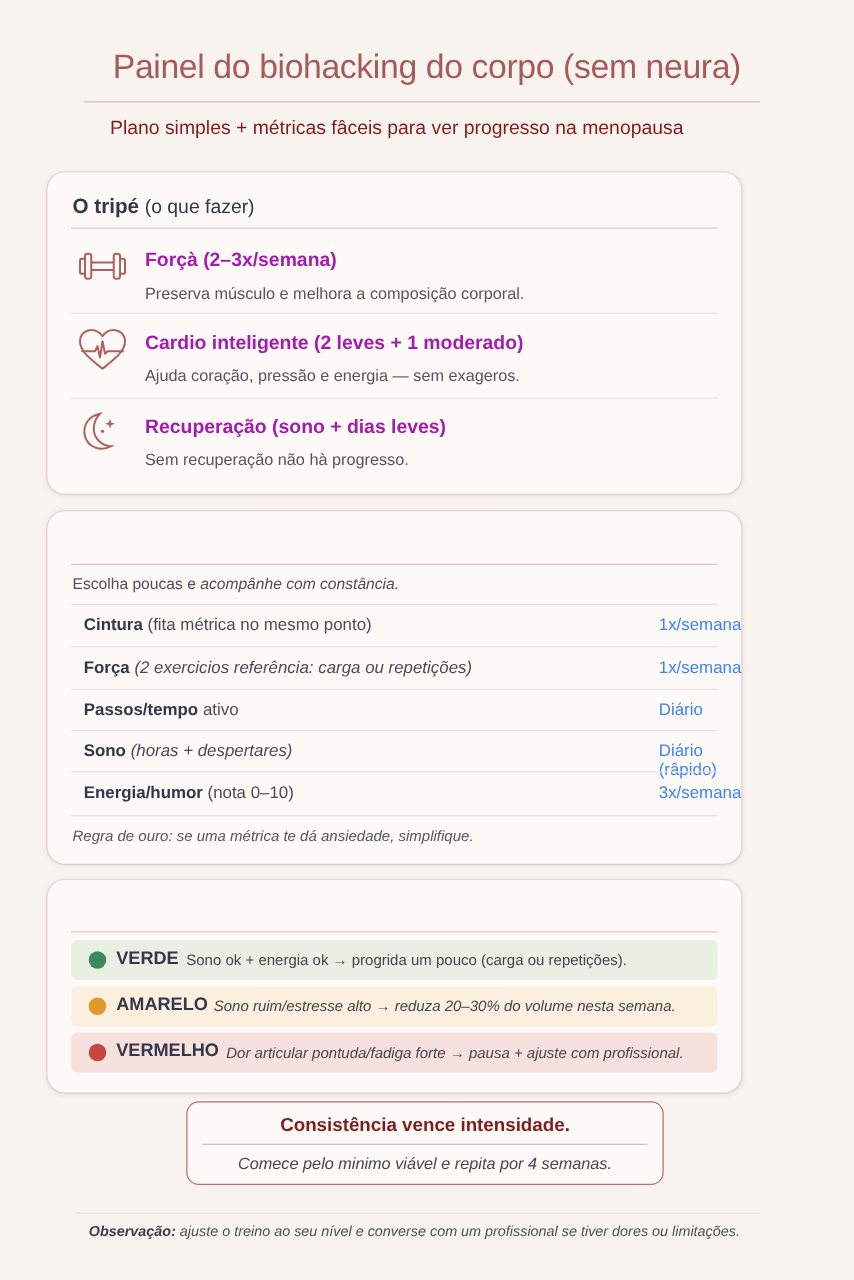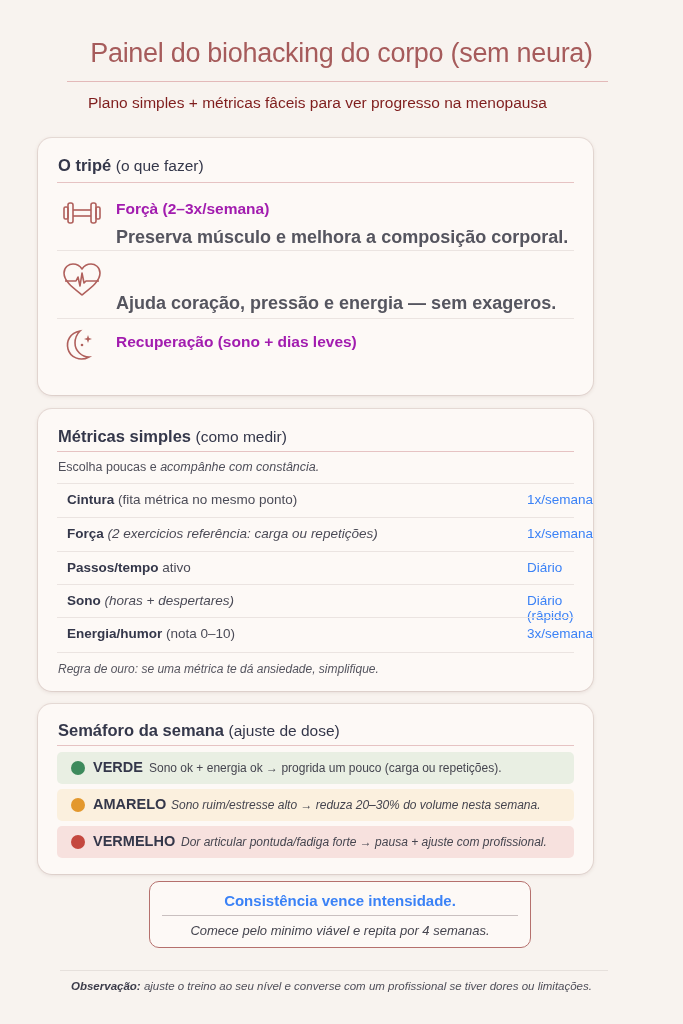--- a/index.html
+++ b/index.html
@@ -31,21 +31,21 @@
     position: absolute; left: 20px; font-size: 16.5px; font-weight: bold; color: #34374a;
   }
   .card-title .light { font-weight: normal; font-size: 15.5px; }
   .card-rule { position: absolute; left: 19px; right: 19px; height: 1px; background: #e6c3c3; }
   .divider { position: absolute; left: 19px; right: 19px; height: 1px; background: #ebe4e1; }
 
   
   .tri-item { position: absolute; left: 0; right: 0; height: 66px; }
   .tri-icon { position: absolute; left: 24px; width: 40px; height: 34px; }
   .tri-head { position: absolute; left: 78px; font-size: 15.5px; font-weight: bold; color: #a21caf; }
-  .tri-desc { position: absolute; left: 78px; font-size: 18px; color: #55555f; font-weight: bold; }
+  .tri-desc { position: absolute; left: 78px; font-size: 13px; color: #55555f; }
 
   
   .m-intro { position: absolute; left: 20px; font-size: 12.5px; color: #4f4f5a; }
   .m-intro i { font-style: italic; }
   .m-row { position: absolute; left: 19px; right: 19px; height: 33px; }
   .m-label { position: absolute; left: 10px; top: 8px; font-size: 13.5px; color: #4b4b57; }
   .m-label b { color: #34374a; }
   .m-label .it { font-style: italic; }
   .m-freq { position: absolute; left: 470px; top: 8px; font-size: 13.5px; color: #3b82f6; }
   .m-note { position: absolute; left: 20px; font-size: 12px; font-style: italic; color: #55555f; }
@@ -56,21 +56,21 @@
   }
   .tl-dot { position: absolute; left: 14px; top: 9px; width: 14px; height: 14px; border-radius: 50%; }
   .tl-name { position: absolute; left: 36px; top: 7px; font-size: 14.5px; font-weight: bold; color: #34374a; }
   .tl-text { position: absolute; top: 9px; font-size: 12px; color: #45454f; }
 
   
   .callout {
     position: absolute; left: 149px; top: 881px; width: 382px; height: 67px;
     border: 1.5px solid #b5706d; border-radius: 10px; background: #fdf9f6;
   }
-  .callout-title { position: absolute; left: 0; width: 100%; top: 10px; text-align: center; font-size: 15px; font-weight: bold; color: #3b82f6; }
+  .callout-title { position: absolute; left: 0; width: 100%; top: 10px; text-align: center; font-size: 15px; font-weight: bold; color: #7f1d1d; }
   .callout-rule { position: absolute; left: 12px; right: 12px; top: 33px; height: 1px; background: #c9c0c0; }
   .callout-sub { position: absolute; left: 0; width: 100%; top: 41px; text-align: center; font-size: 13px; font-style: italic; color: #45454f; }
 
   .foot-rule { position: absolute; left: 60px; width: 548px; top: 970px; height: 1px; background: #e6e0dc; }
   .foot { position: absolute; left: 71px; top: 980px; font-size: 11.5px; font-style: italic; color: #4f4f5a; }
   .foot b { color: #3c3c4a; }
 </style>
 </head>
 <body>
 
@@ -97,39 +97,37 @@
     <div class="tri-head" style="top:16px;">Forçà (2–3x/semana)</div>
     <div class="tri-desc" style="top:43px;">Preserva músculo e melhora a composição corporal.</div>
   </div>
   <div class="divider" style="top:112px;"></div>
 
   <div class="tri-item" style="top:113px;">
     <svg class="tri-icon" style="top:12px;" viewBox="0 0 40 34" fill="none" stroke="#b0605c" stroke-width="1.6" stroke-linejoin="round">
       <path d="M20 32 C10 24 2 18 2 10 C2 4 7 1 11 1 C15 1 18 3 20 6 C22 3 25 1 29 1 C33 1 38 4 38 10 C38 18 30 24 20 32 Z"></path>
       <polyline points="3,18 14,18 16,14 18,23 20,10 22,20 24,18 37,18"></polyline>
     </svg>
+    <div class="tri-head" style="top:15px;">Cardio inteligente (2 leves + 1 moderado)</div>
     <div class="tri-desc" style="top:42px;">Ajuda coração, pressão e energia — sem exageros.</div>
   </div>
   <div class="divider" style="top:180px;"></div>
 
   <div class="tri-item" style="top:181px;">
     <svg class="tri-icon" style="top:10px;" viewBox="0 0 40 34" fill="none" stroke="#b0605c" stroke-width="1.6">
       <path d="M18 2 C8 4 4 12 6 20 C8 28 18 33 27 28 C20 28 13 22 13 14 C13 9 15 5 18 2 Z"></path>
       <path d="M26 6 L27 9 L30 10 L27 11 L26 14 L25 11 L22 10 L25 9 Z" fill="#b0605c" stroke="none"></path>
       <circle cx="20" cy="16" r="1.3" fill="#b0605c" stroke="none"></circle>
     </svg>
     <div class="tri-head" style="top:14px;">Recuperação (sono + dias leves)</div>
+    <div class="tri-desc" style="top:41px;">Sem recuperação não hà progresso.</div>
   </div>
 </div>
 
 <div class="card" style="top:409px; height:282px;">
-  <div class="card-title" style="top:18px;">
-    <span>Métricas simples</span>
-    <span class="light">(como medir)</span>
-  </div>
   <div class="card-rule" style="top:42px;"></div>
   <div class="m-intro" style="top:51px;text-align:right;"><span>Escolha poucas e </span><i>acompânhe com constância.</i></div>
   <div class="divider" style="top:74px;"></div>
 
   <div class="m-row" style="top:75px;">
     <div class="m-label"><b>Cintura</b> <span>(fita métrica no mesmo ponto)</span></div>
     <div class="m-freq">1x/semana</div>
   </div>
   <div class="divider" style="top:108px;"></div>
 
@@ -154,24 +152,20 @@
   <div class="m-row" style="top:209px;">
     <div class="m-label"><b>Energia/humor</b> <span>(nota 0–10)</span></div>
     <div class="m-freq">3x/semana</div>
   </div>
   <div class="divider" style="top:243px;"></div>
 
   <div class="m-note" style="top:253px;">Regra de ouro: se uma métrica te dá ansiedade, simplifique.</div>
 </div>
 
 <div class="card" style="top:704px; height:170px;">
-  <div class="card-title" style="top:17px;">
-    <span>Semáforo da semana</span>
-    <span class="light">(ajuste de dose)</span>
-  </div>
   <div class="card-rule" style="top:41px;"></div>
 
   <div class="tl-row" style="top:48px; background:#e9efe3;">
     <span class="tl-dot" style="background:#3d8a5c;"></span>
     <span class="tl-name">VERDE</span>
     <span class="tl-text" style="left:92px;">Sono ok + energia ok → progrida um pouco (carga ou repetições).</span>
   </div>
   <div class="tl-row" style="top:85px; background:#fbf0de;">
     <span class="tl-dot" style="background:#e3982d;"></span>
     <span class="tl-name">AMARELO</span>

